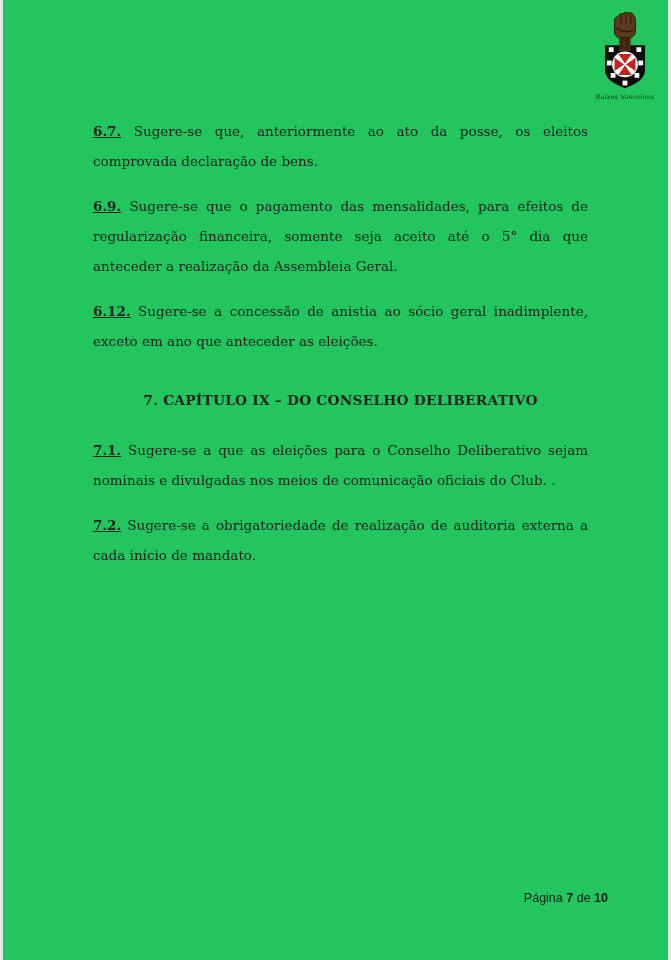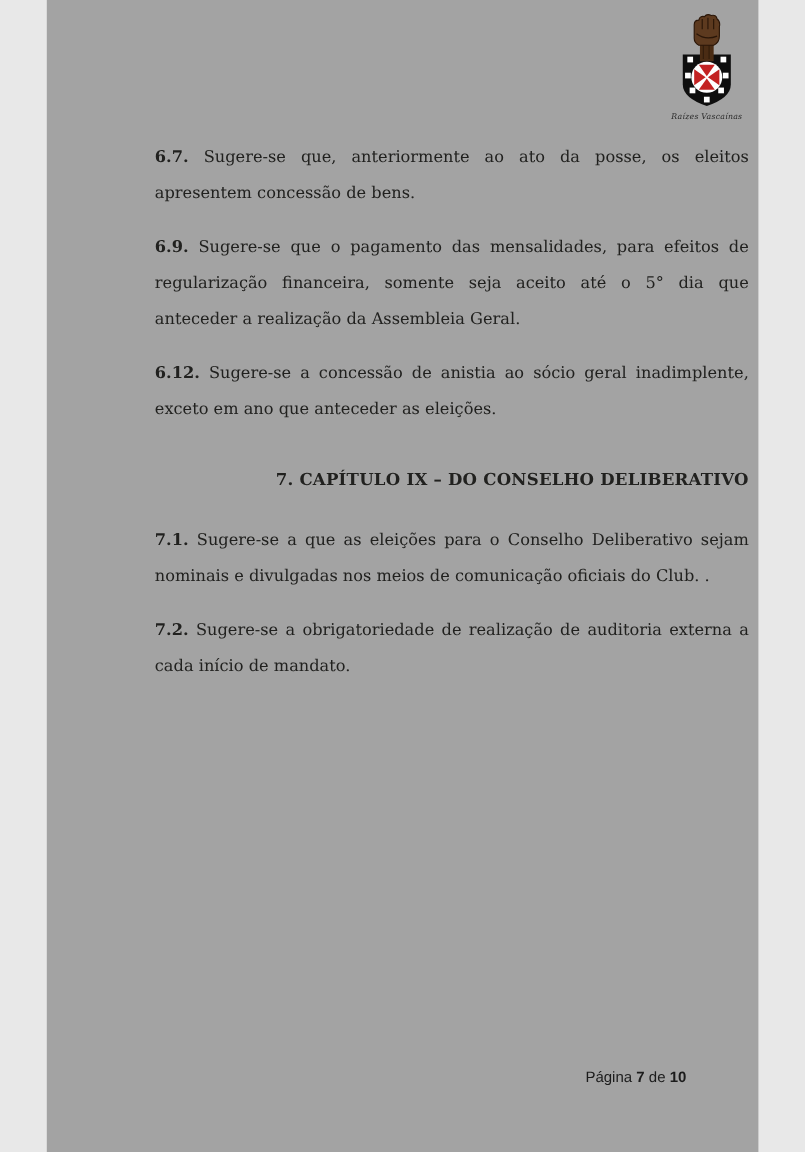--- a/index.html
+++ b/index.html
@@ -1,21 +1,21 @@
 <!DOCTYPE html>
 <html lang="pt"><head>
 <meta charset="utf-8">
 <style>
   html, body { margin: 0; padding: 0; background: #e8e8e8; }
   .page {
     position: relative;
-    width: 593px;
+    width: 665px;
     height: 960px;
     margin: 0 auto;
-    background: #a3a3a3;
+    background: #22c55e;
     font-family: "DejaVu Serif", "Liberation Serif", serif;
     color: #21211f;
     overflow: hidden;
   }
 
   
   .crest {
     position: absolute;
     top: 11px;
     right: 9px;
@@ -41,27 +41,27 @@
     left: 90px;
     width: 495px;
   }
   .para {
     margin: 0 0 15px 0;
     font-size: 13.5px;
     line-height: 30px;
     text-align: justify;
     text-justify: inter-word;
   }
-  .para .num { font-weight: bold; }
+  .para .num { font-weight: bold; text-decoration: underline; }
   .chapter-heading {
     margin: 29px 0 20px 0;
     font-size: 13.8px;
     line-height: 30px;
     font-weight: bold;
-    text-align: right;
+    text-align: center;
     letter-spacing: 0.2px;
   }
 
   
   .page-footer {
     position: absolute;
     top: 891px;
     right: 60px;
     font-family: "Liberation Sans", "DejaVu Sans", sans-serif;
     font-size: 12.5px;
@@ -110,21 +110,21 @@
         <line x1="31" y1="4" x2="31" y2="14" stroke="#2a1608" stroke-width="1"></line>
         <line x1="36" y1="5" x2="36" y2="14" stroke="#2a1608" stroke-width="1"></line>
         <path d="M21,18 Q29,24 39,20" fill="none" stroke="#2a1608" stroke-width="1.2"></path>
       </g>
     </svg>
     <div class="crest-caption">Raízes Vascaínas</div>
   </div>
 
   <div class="doc-body">
 
-    <p class="para"><b class="num">6.7.</b> <span>Sugere-se que, anteriormente ao ato da posse, os eleitos apresentem concessão de bens.</span></p>
+    <p class="para"><b class="num">6.7.</b> <span>Sugere-se que, anteriormente ao ato da posse, os eleitos comprovada declaração de bens.</span></p>
 
 
     <p class="para"><b class="num">6.9.</b> <span>Sugere-se que o pagamento das mensalidades, para efeitos de regularização financeira, somente seja aceito até o 5° dia que anteceder a realização da Assembleia Geral.</span></p>
 
 
 
     <p class="para"><b class="num">6.12.</b> <span>Sugere-se a concessão de anistia ao sócio geral inadimplente, exceto em ano que anteceder as eleições.</span></p>
 
     <h2 class="chapter-heading">7. CAPÍTULO IX – DO CONSELHO DELIBERATIVO</h2>
 

